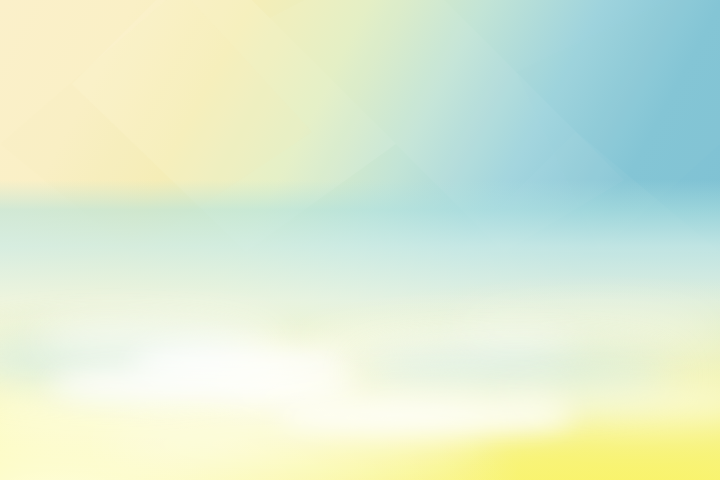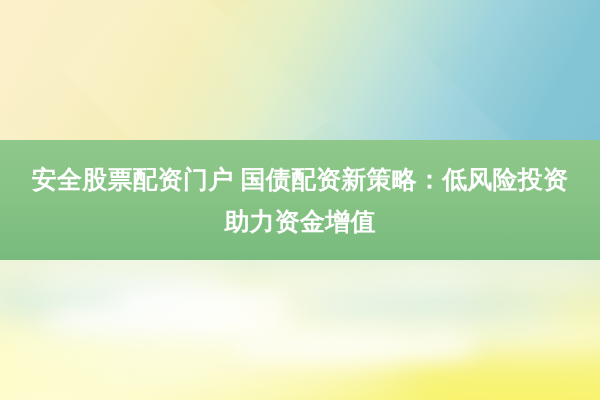--- a/index.html
+++ b/index.html
@@ -158,18 +158,14 @@
     <div class="cloud faint" style="left:380px;  top:2px;   width:220px; height:40px;"></div>
     <div class="cloud tint" style="left:300px;  top:38px;  width:260px; height:40px;"></div>
     <div class="cloud" style="left:40px;   top:48px;  width:260px; height:36px;"></div>
     <div class="cloud soft" style="left:180px;  top:56px;  width:290px; height:38px;"></div>
     <div class="cloud faint" style="left:-20px;  top:70px;  width:300px; height:42px;"></div>
     <div class="cloud" style="left:230px;  top:76px;  width:250px; height:34px;"></div>
     <div class="cloud soft" style="left:420px;  top:60px;  width:220px; height:40px;"></div>
     <div class="cloud faint" style="left:90px;   top:96px;  width:320px; height:38px;"></div>
   </div>
 
-  <div class="title-band">
-    <h1 class="title-text">安全股票配资门户 国债配资新策略：低风险投资
-助力资金增值</h1>
-  </div>
 
 </div>
 
 </body></html>

